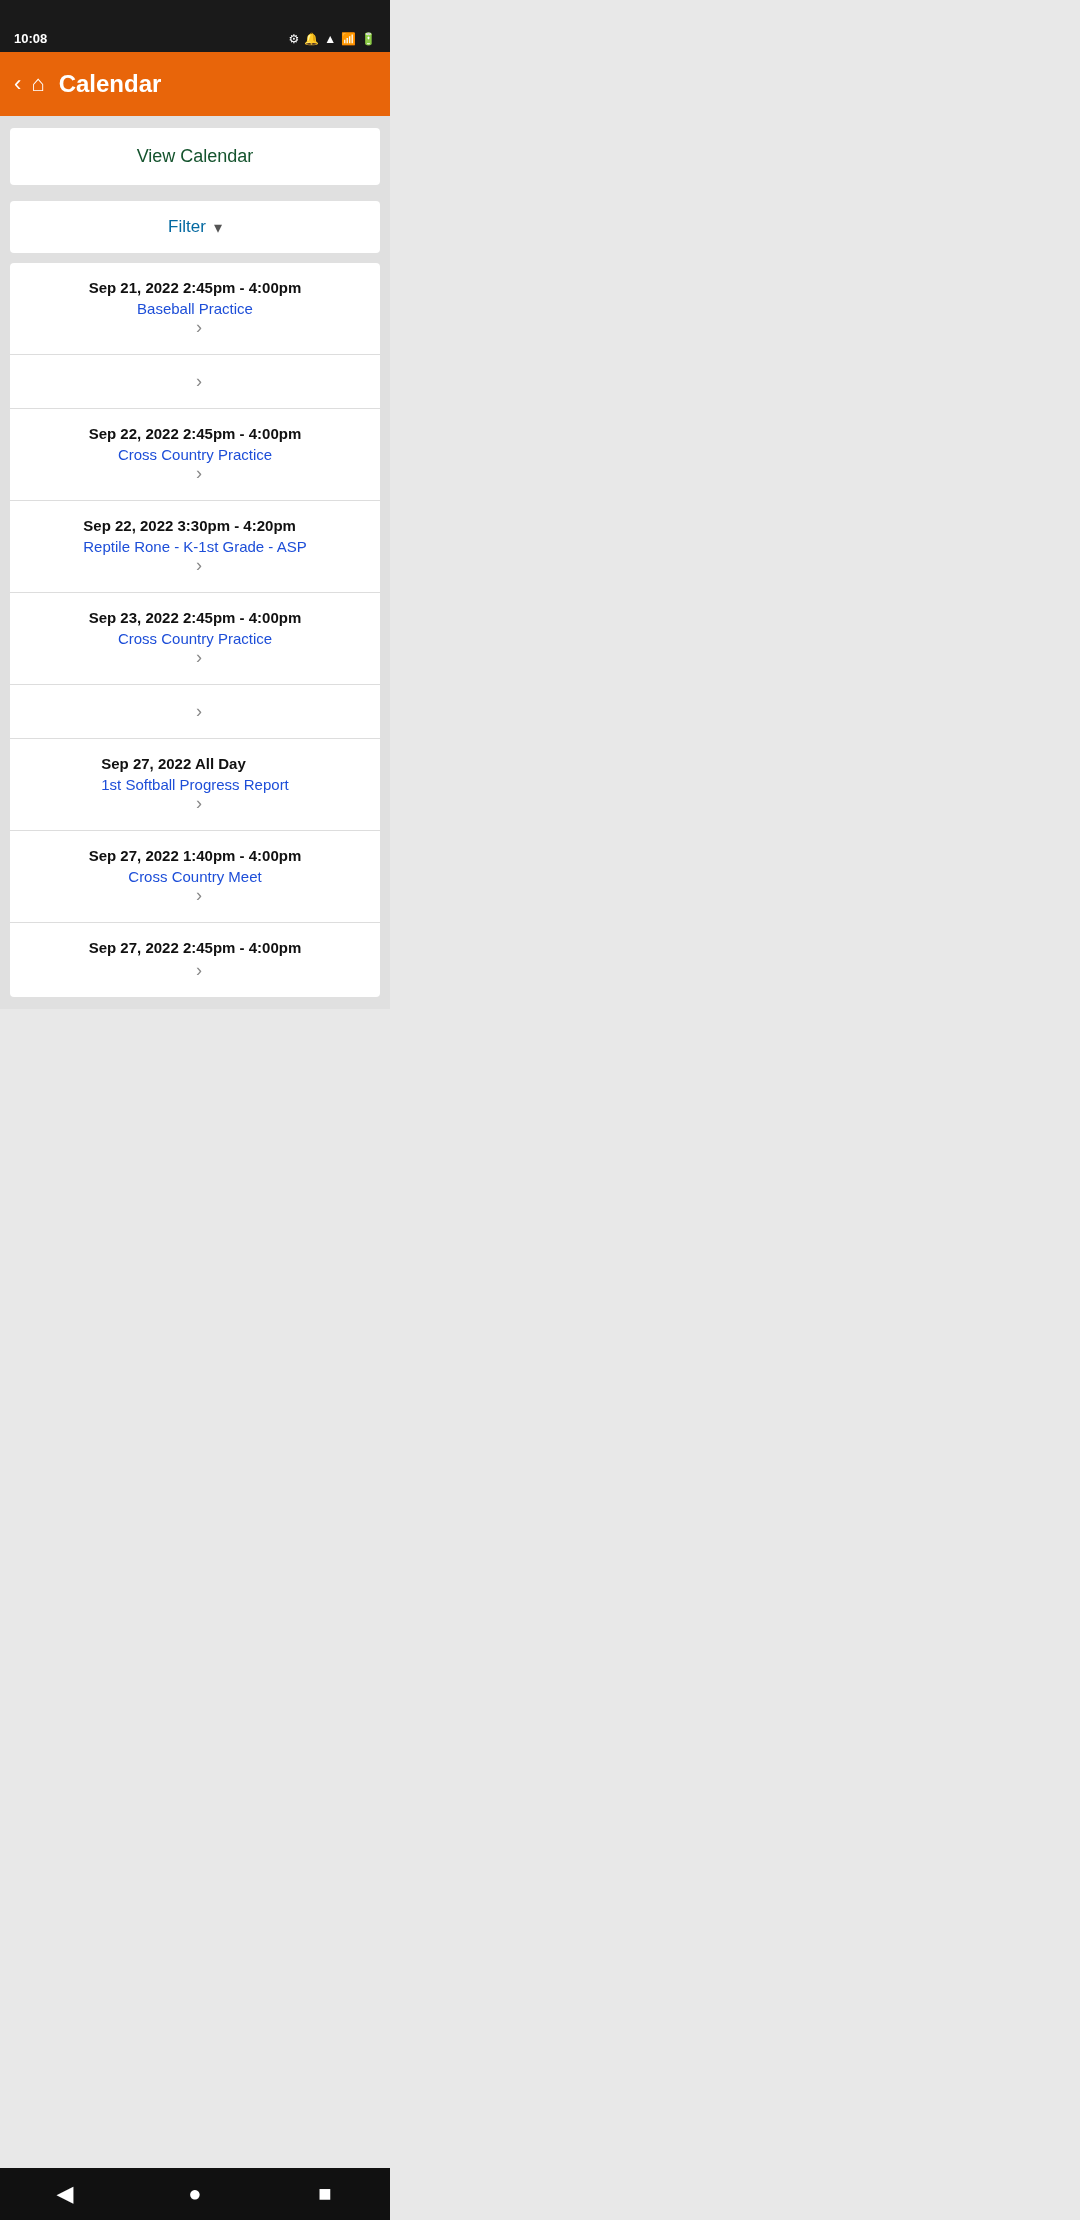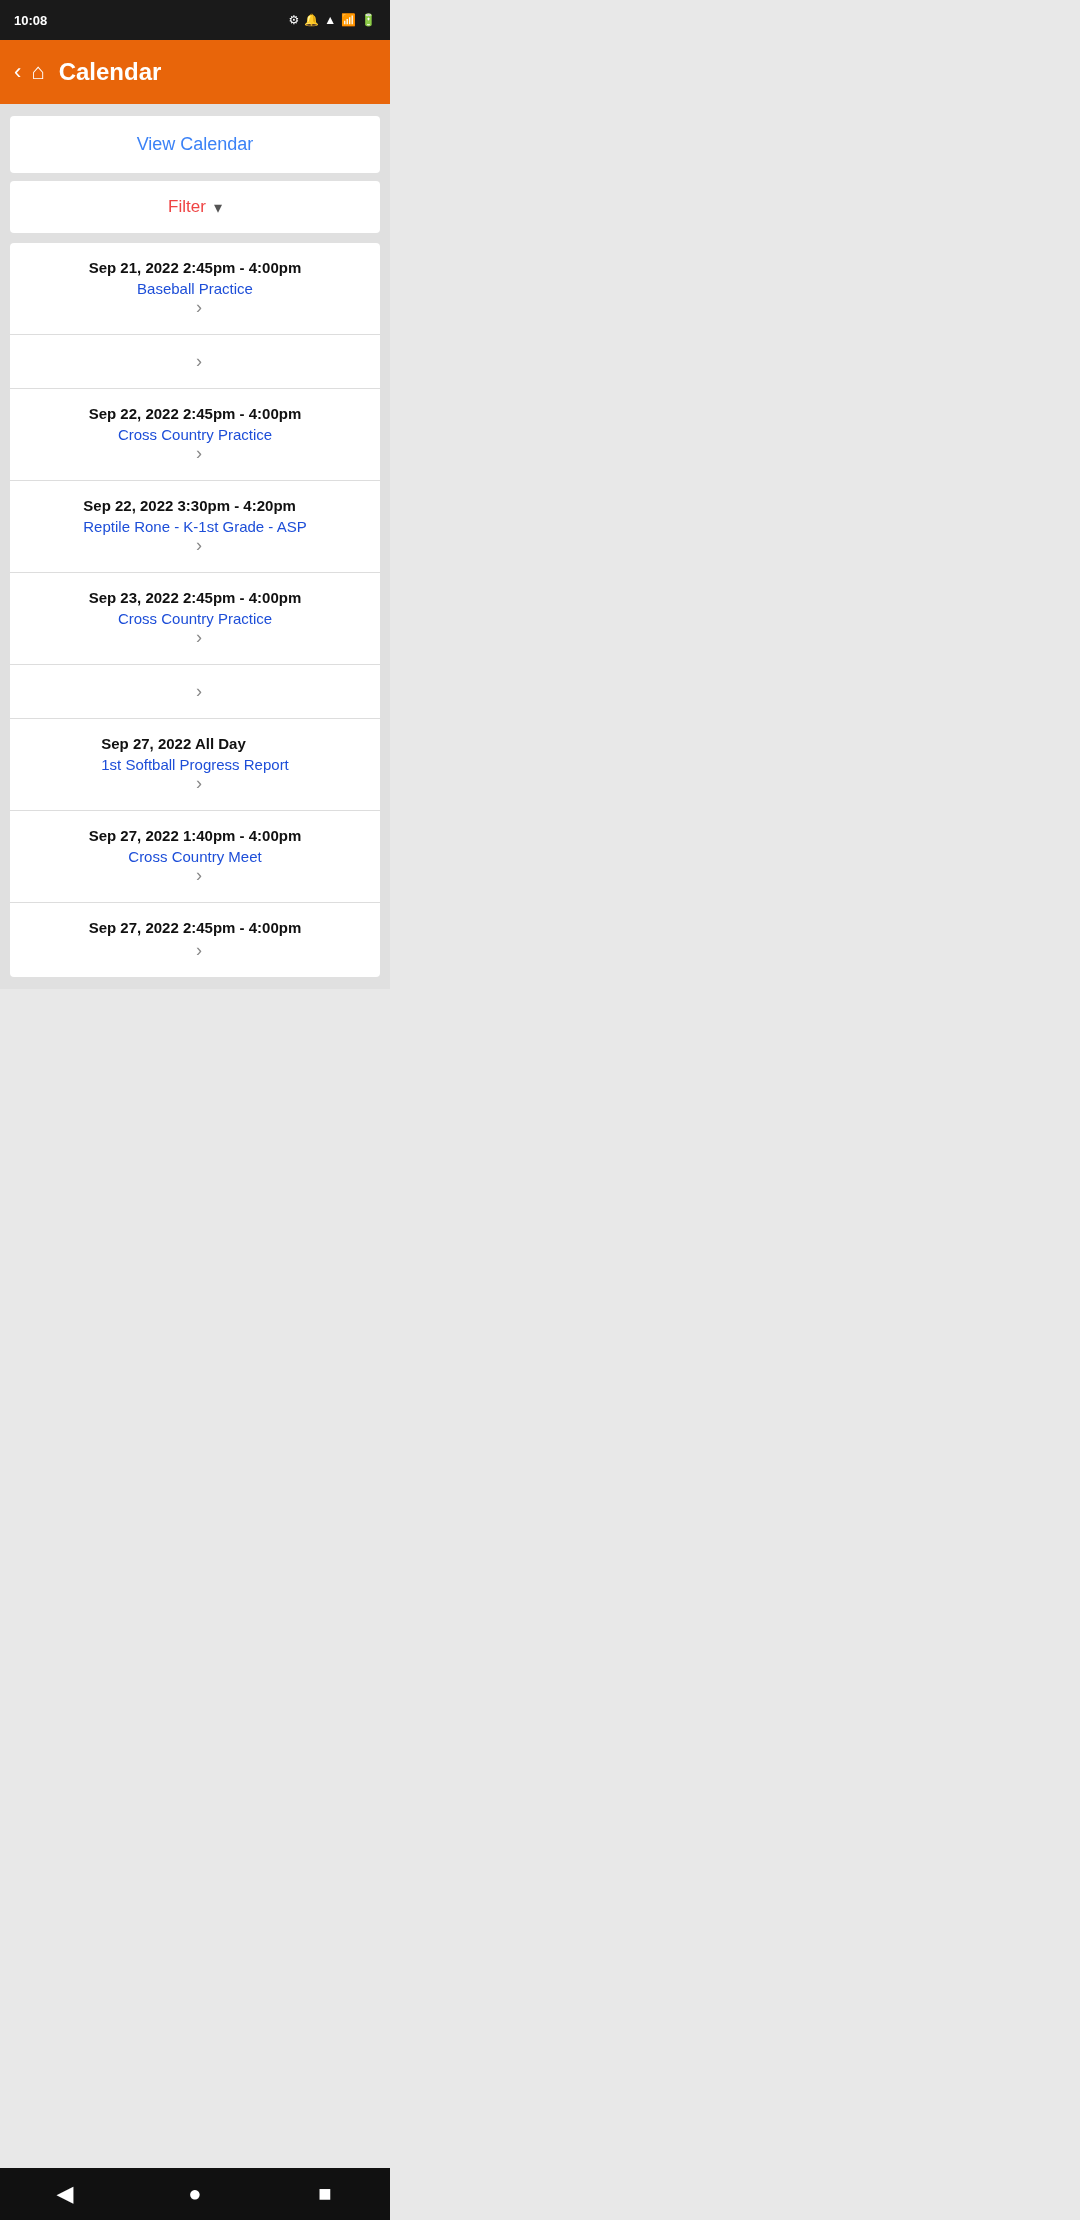--- a/index.html
+++ b/index.html
@@ -16,23 +16,23 @@
       font-family: 'Arial', sans-serif;
       overflow-x: hidden;
     }
 
     
     .status-bar {
       background: #1a1a1a;
       color: #fff;
       display: flex;
       justify-content: space-between;
-      align-items: center;
+      align-items: flex-end;
       padding: 6px 14px;
-      height: 40px;
+      height: 52px;
     }
 
     .status-time {
       font-size: 13px;
       font-weight: bold;
     }
 
     .status-icons {
       display: flex;
       align-items: center;
@@ -80,44 +80,44 @@
     }
 
     
     .view-calendar-btn {
       background: #fff;
       border: none;
       border-radius: 4px;
       width: 100%;
       padding: 18px 10px;
       font-size: 18px;
-      color: #3b82f6;
-      cursor: pointer;
-      margin-bottom: 8px;
+      color: #14532d;
+      cursor: pointer;
+      margin-bottom: 16px;
       display: block;
       text-align: center;
     }
 
     
     .filter-row {
       background: #fff;
       border-radius: 4px;
       width: 100%;
       padding: 16px 10px;
       display: flex;
       align-items: center;
       justify-content: center;
       gap: 8px;
       margin-bottom: 10px;
       cursor: pointer;
     }
 
     .filter-label {
       font-size: 17px;
-      color: #ef4444;
+      color: #0369a1;
     }
 
     .filter-chevron {
       font-size: 16px;
       color: #555;
     }
 
     
     .event-list {
       background: #fff;

